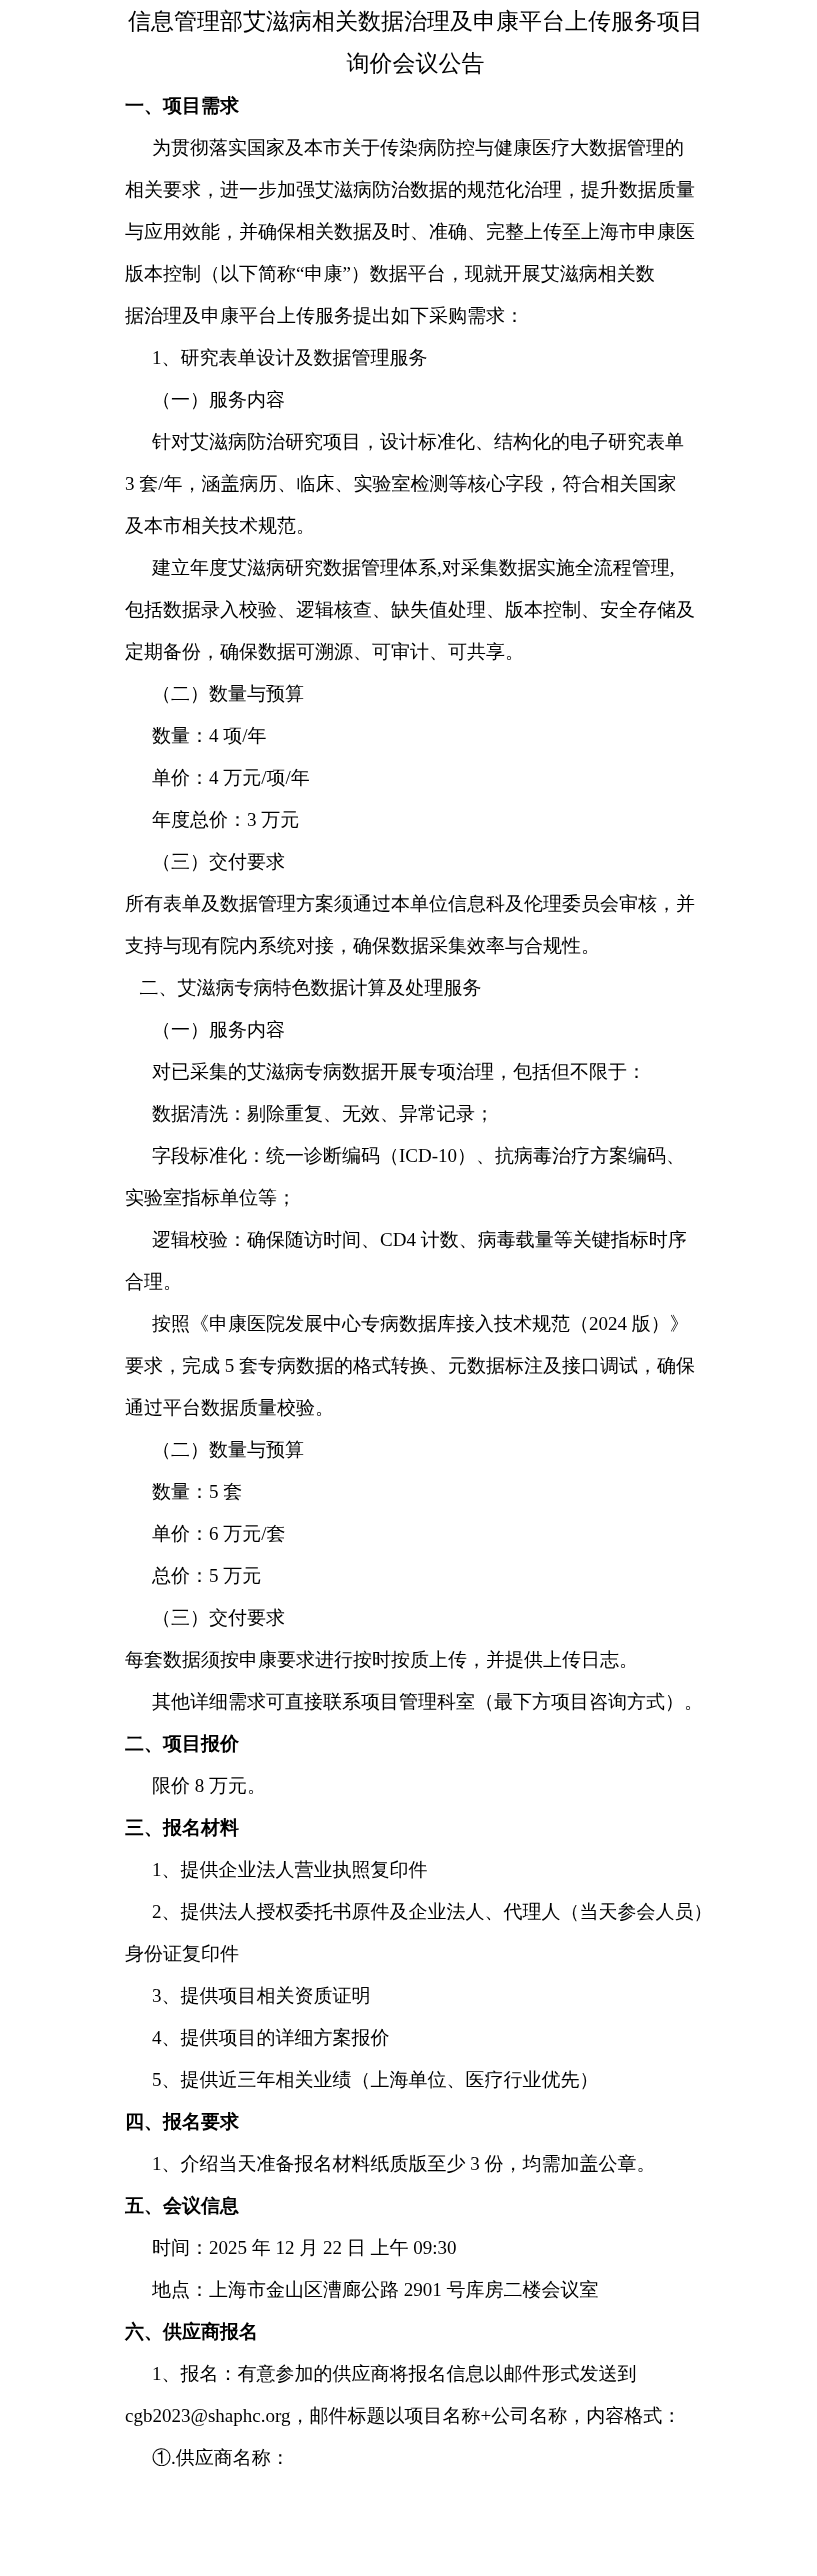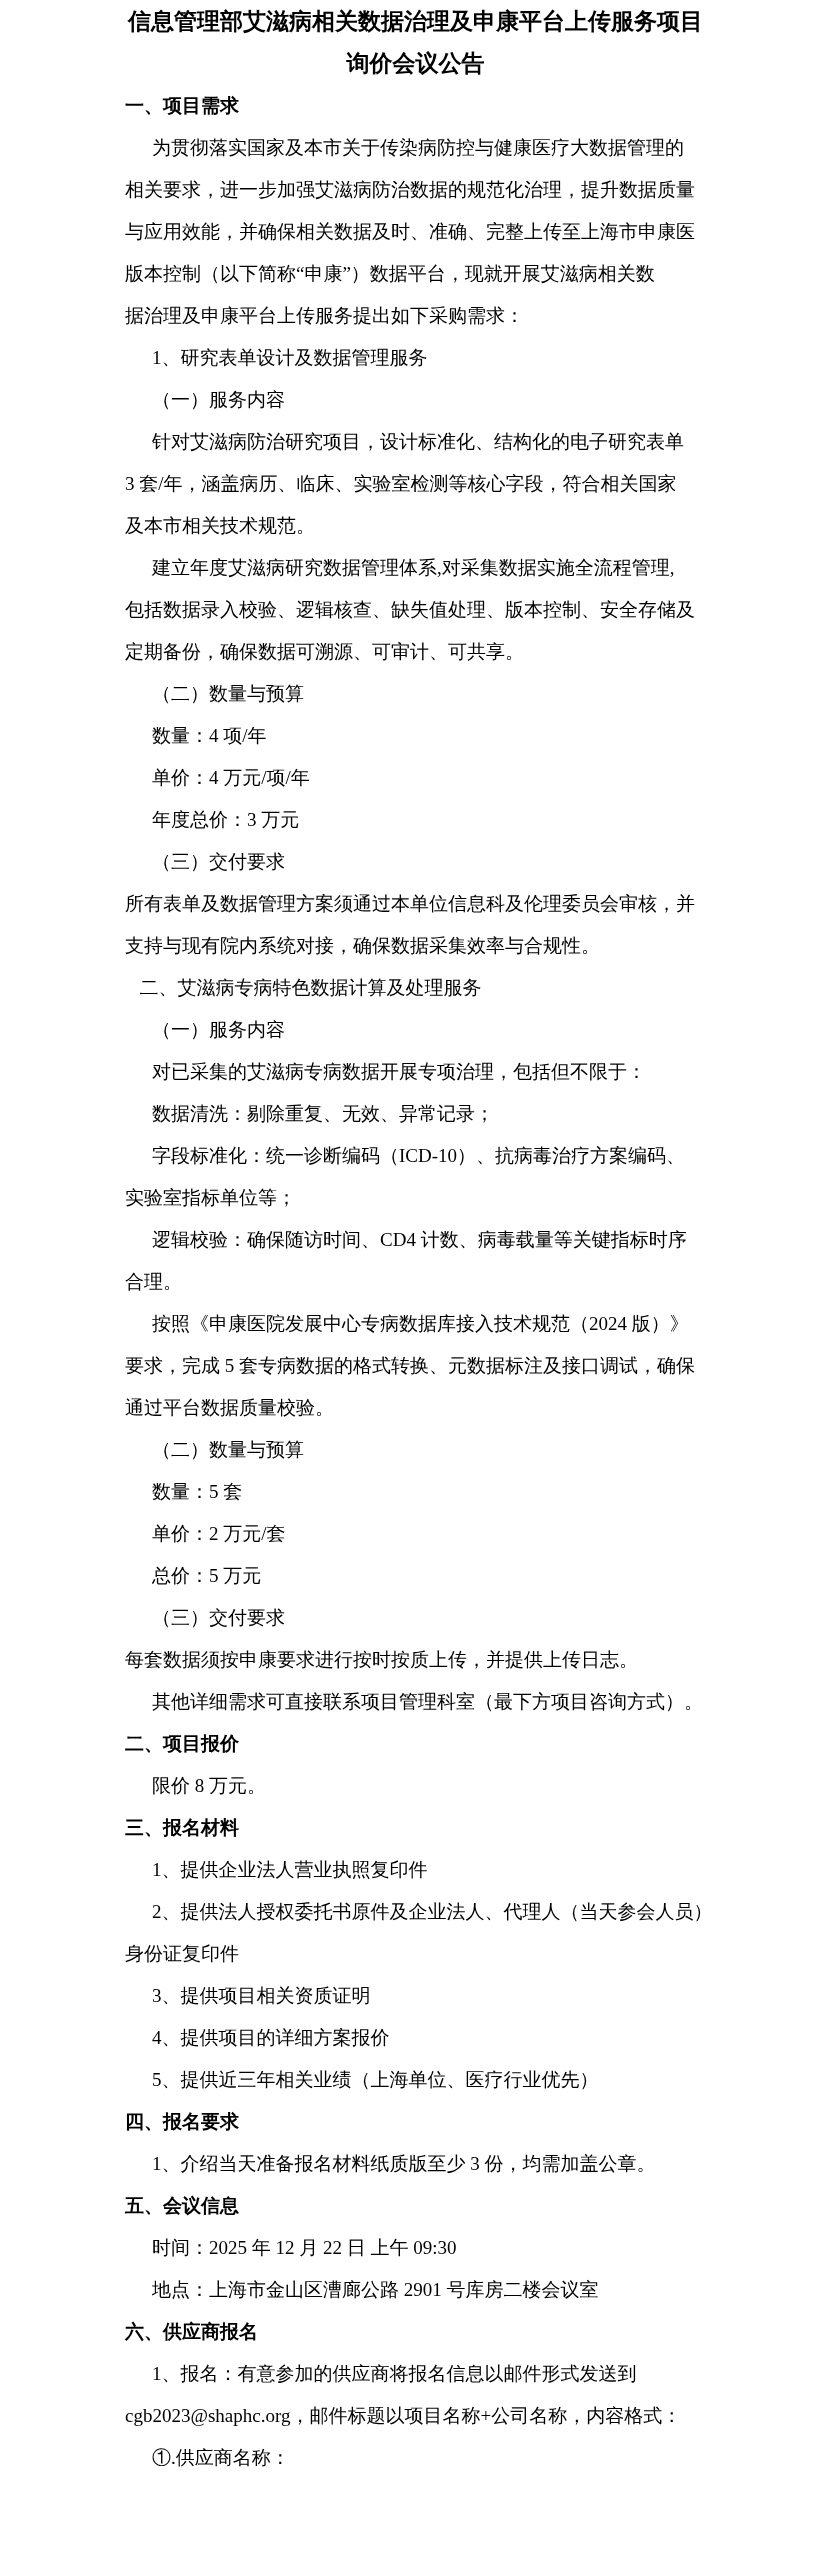--- a/index.html
+++ b/index.html
@@ -18,21 +18,21 @@
     height:42px;
     display:flex;
     align-items:center;
     font-size:19px;
     line-height:1;
     white-space:pre;
     overflow:visible;
   }
   .ln.title{
     justify-content:center;
-    font-weight:bold;
+    font-weight:normal;
     font-size:23px;
   }
   .ln.h{font-weight:bold;}
   .ln.ind{padding-left:27px;}
   .ln.ind2{padding-left:14.4px;}
 </style>
 </head>
 <body>
 
 <main class="page">
@@ -66,21 +66,21 @@
       <div class="ln ind">数据清洗：剔除重复、无效、异常记录；</div>
       <div class="ln ind">字段标准化：统一诊断编码（ICD-10）、抗病毒治疗方案编码、</div>
       <div class="ln">实验室指标单位等；</div>
       <div class="ln ind">逻辑校验：确保随访时间、CD4 计数、病毒载量等关键指标时序</div>
       <div class="ln">合理。</div>
       <div class="ln ind">按照《申康医院发展中心专病数据库接入技术规范（2024 版）》</div>
       <div class="ln">要求，完成 5 套专病数据的格式转换、元数据标注及接口调试，确保</div>
       <div class="ln">通过平台数据质量校验。</div>
       <div class="ln ind">（二）数量与预算</div>
       <div class="ln ind">数量：5 套</div>
-      <div class="ln ind">单价：2 万元/套</div>
+      <div class="ln ind">单价：6 万元/套</div>
       <div class="ln ind">总价：5 万元</div>
       <div class="ln ind">（三）交付要求</div>
       <div class="ln">每套数据须按申康要求进行按时按质上传，并提供上传日志。</div>
       <div class="ln ind">其他详细需求可直接联系项目管理科室（最下方项目咨询方式）。</div>
       <div class="ln h">二、项目报价</div>
       <div class="ln ind">限价 8 万元。</div>
       <div class="ln h">三、报名材料</div>
       <div class="ln ind">1、提供企业法人营业执照复印件</div>
       <div class="ln ind">2、提供法人授权委托书原件及企业法人、代理人（当天参会人员）</div>
       <div class="ln">身份证复印件</div>

